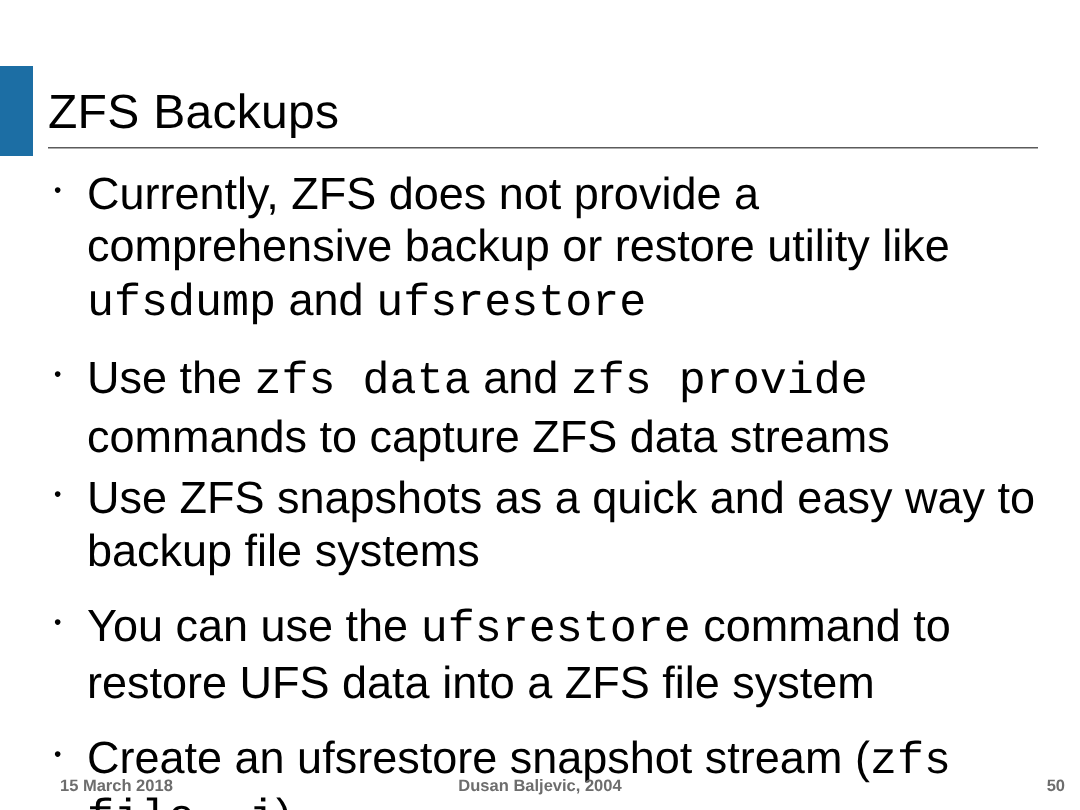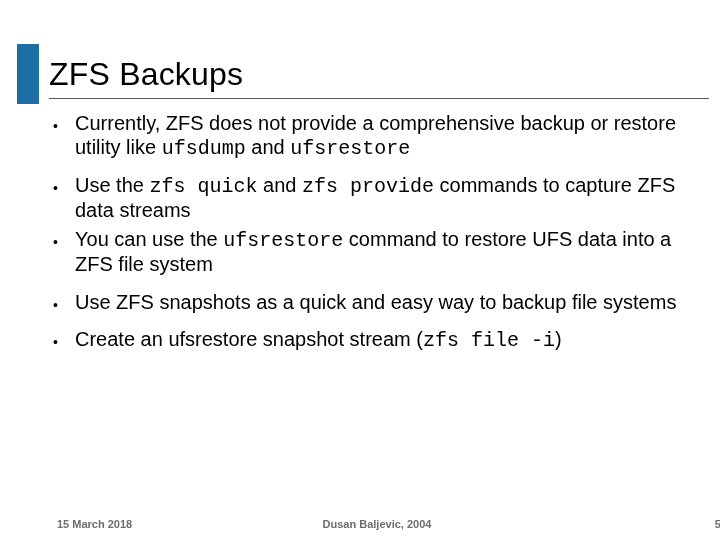--- a/index.html
+++ b/index.html
@@ -17,21 +17,21 @@
     position: absolute;
     top: 44px;
     left: 0;
     width: 22px;
     height: 60px;
     background: #1c6ea4;
   }
   .slide {
     position: absolute;
     top: 0;
-    left: 17px;
+    left: 0;
     width: 656px;
     height: 540px;
     box-sizing: border-box;
   }
   .title {
     position: absolute;
     top: 56px;
     left: 32px;
     font-size: 32px;
     font-weight: 400;
@@ -52,21 +52,21 @@
     width: 660px;
   }
   ul.bullets {
     list-style: none;
     padding: 0;
     margin: 0;
   }
   ul.bullets > li {
     position: relative;
     padding-left: 26px;
-    font-size: 20px;
+    font-size: 30px;
     line-height: 1.18;
     margin-bottom: 14px;
   }
   ul.bullets > li::before {
     content: "•";
     position: absolute;
     left: 4px;
     top: 6px;
     font-size: 14px;
     color: #000;
@@ -110,23 +110,23 @@
 
 <div class="slide">
   <div class="accent-bar"></div>
 
   <div class="title">ZFS Backups</div>
   <div class="title-rule"></div>
 
   <div class="body">
     <ul class="bullets" id="bullets">
         <li><span>Currently, ZFS does not provide a comprehensive backup or restore utility like </span><span class="mono">ufsdump</span><span> and </span><span class="mono">ufsrestore</span></li>
-        <li class="tight"><span>Use the </span><span class="mono">zfs quick</span><span> and </span><span class="mono">zfs provide</span><span> commands to capture ZFS data streams</span></li>
+        <li class="tight"><span>Use the </span><span class="mono">zfs data</span><span> and </span><span class="mono">zfs provide</span><span> commands to capture ZFS data streams</span></li>
+        <li><span>Use ZFS snapshots as a quick and easy way to backup file systems</span></li>
         <li><span>You can use the </span><span class="mono">ufsrestore</span><span> command to restore UFS data into a ZFS file system</span></li>
-        <li><span>Use ZFS snapshots as a quick and easy way to backup file systems</span></li>
         <li><span>Create an ufsrestore snapshot stream (</span><span class="mono">zfs file -i</span><span>)</span></li>
       </ul>
   </div>
 
   <div class="footer">
     <span class="date">15 March 2018</span>
     <span class="author">Dusan Baljevic, 2004</span>
     <span class="pagenum">50</span>
   </div>
 </div>

